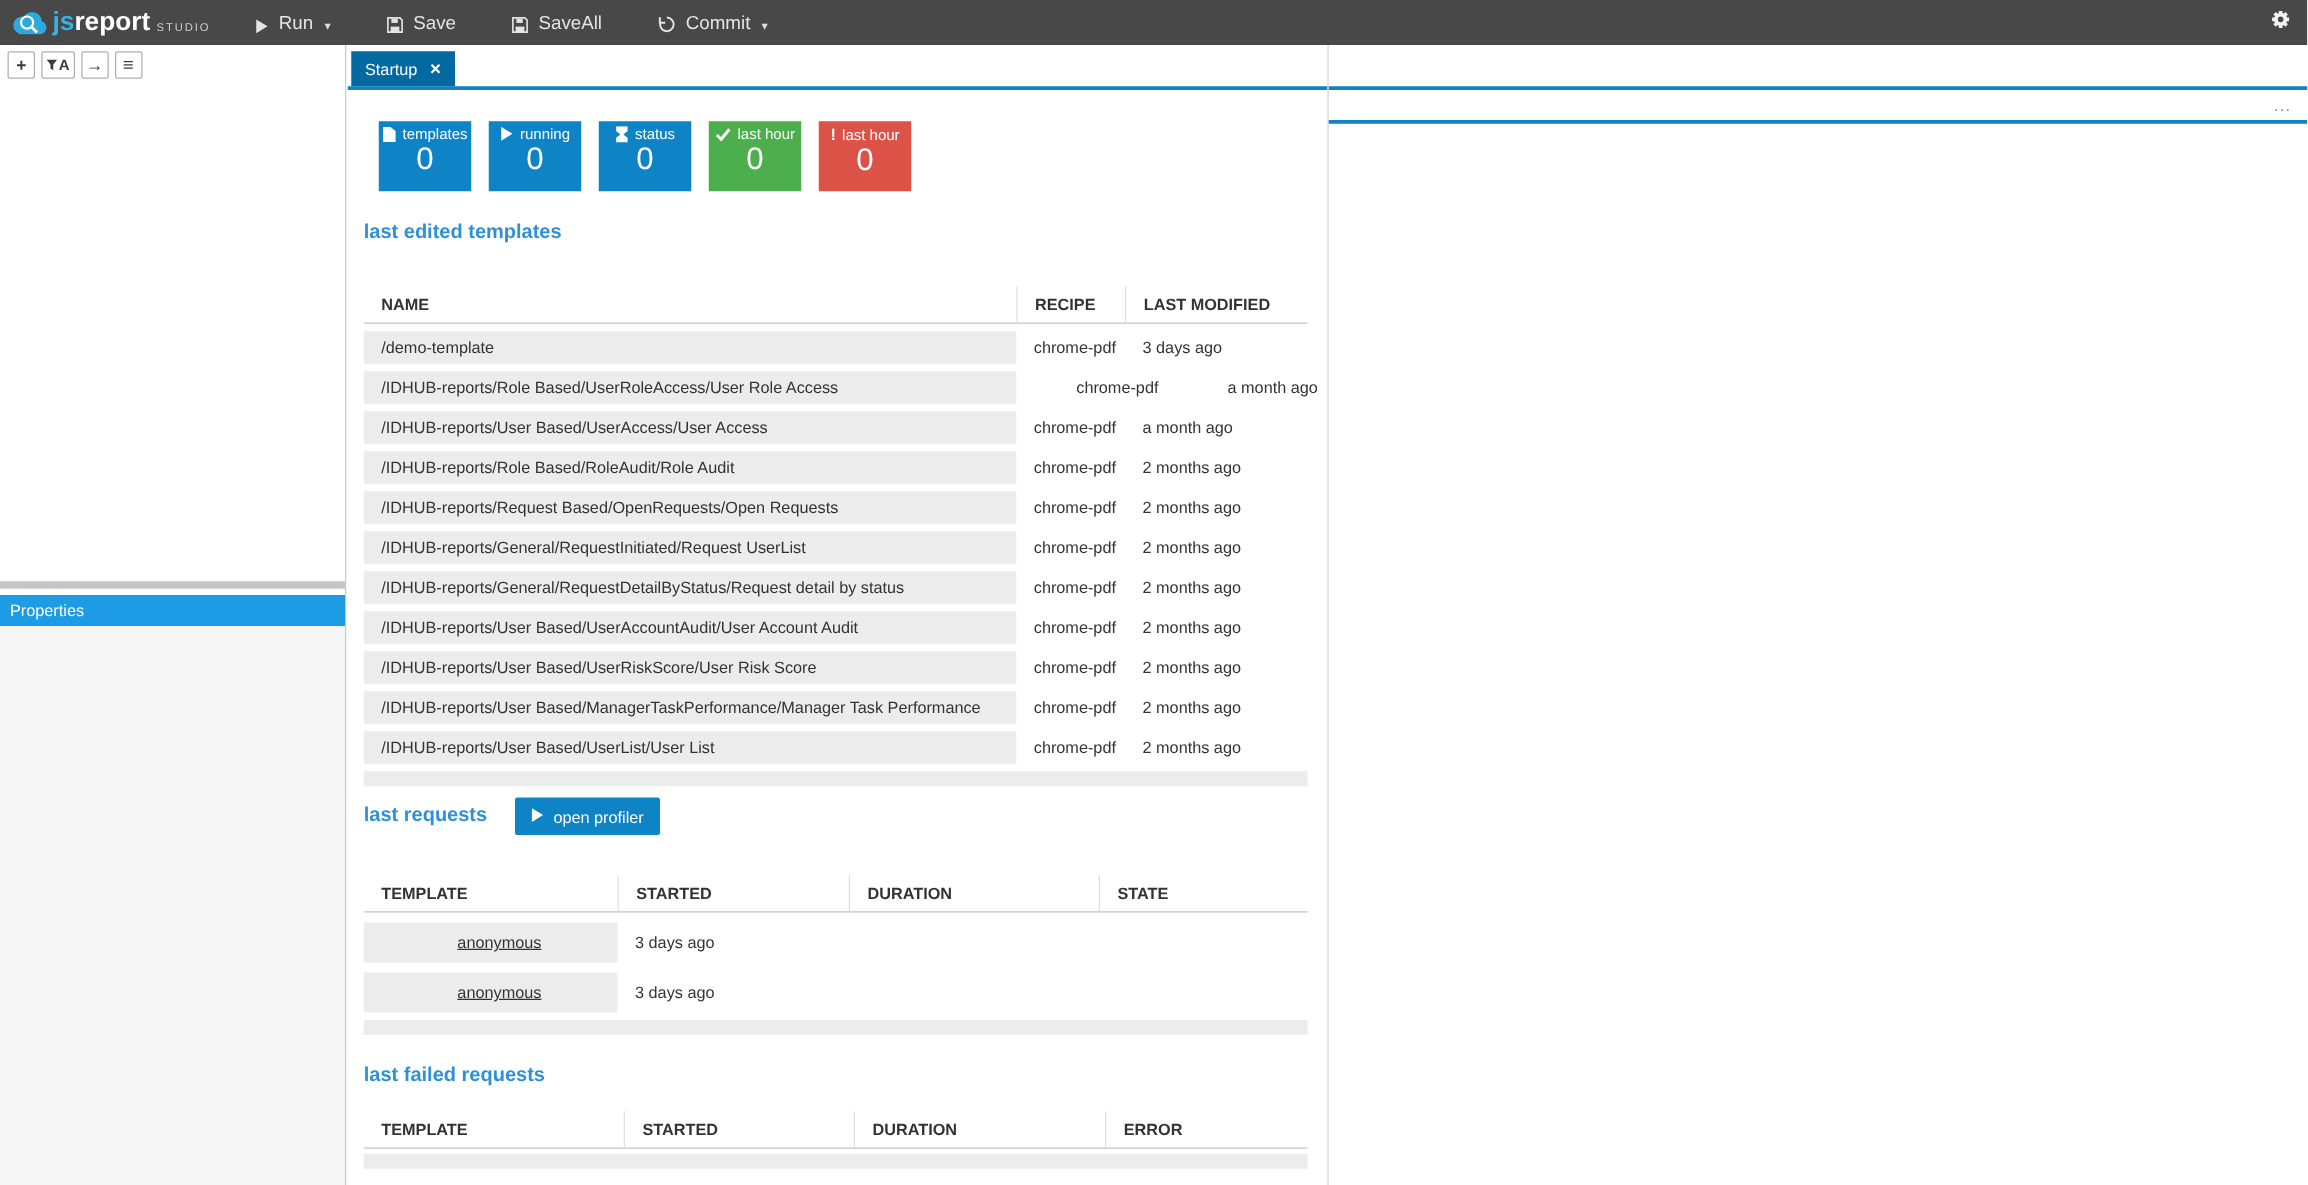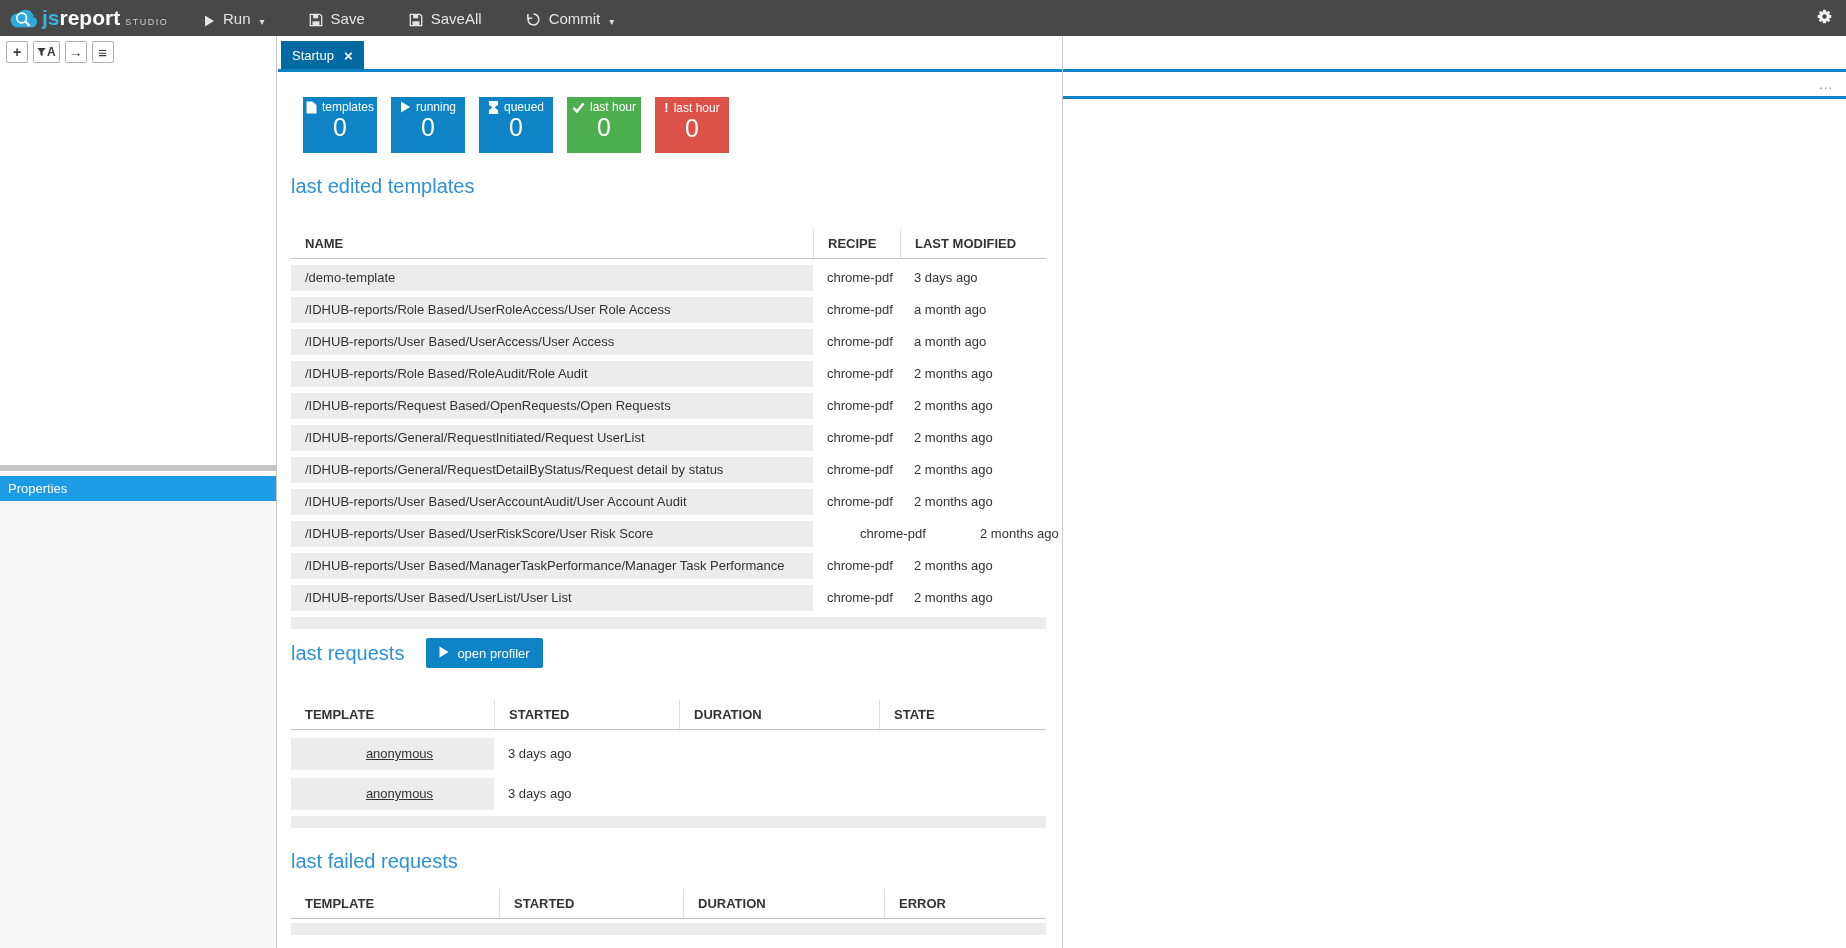--- a/index.html
+++ b/index.html
@@ -34,21 +34,21 @@
   .tabbar{height:33px;border-bottom:3px solid #0e83c5;display:flex;align-items:flex-end;}
   .tab{margin-left:3px;background:#0369a1;color:#fff;height:28px;display:flex;align-items:center;padding:0 11px;font-size:13px;gap:10px;cursor:pointer;}
   .tab-close{font-weight:bold;font-size:15px;line-height:15px;cursor:pointer;}
 
   .stats{display:flex;gap:14px;margin:25px 0 0 25px;}
   .stat{width:74px;height:56px;color:#fff;text-align:center;}
   .stat-top{display:flex;align-items:center;justify-content:center;gap:5px;font-size:12px;padding-top:3px;}
   .stat-icon{display:flex;align-items:center;}
   .stat-val{font-size:25px;line-height:27px;margin-top:0px;font-weight:400;}
 
-  .sec-title{color:#2e91d6;font-size:20px;margin:21px 0 0 13px;height:24px;line-height:24px;font-weight:400;}
+  .sec-title{color:#2e91d6;font-size:16px;margin:21px 0 0 13px;height:24px;line-height:24px;font-weight:700;}
   .req-head{display:flex;align-items:center;margin:8px 0 0 13px;gap:22px;height:32px;}
   .req-head .sec-title{margin:0;}
   .profiler-btn{background:#0e83c5;color:#fff;border:none;height:30px;padding:0 13px;font-size:13px;display:flex;align-items:center;gap:8px;border-radius:2px;cursor:pointer;font-family:"Liberation Sans",sans-serif;}
 
   .table{margin:31px 0 0 13px;width:755px;}
   .t-head{display:grid;border-bottom:1px solid #c4c4c4;}
   .t-head .th{font-size:13px;font-weight:bold;color:#333;padding:7px 0 7px 14px;box-sizing:border-box;}
   .t-head .th + .th{border-left:1px solid #e0e0e0;}
   .t-row{display:grid;margin-top:6px;}
   .t-row.tall{margin-top:8px;}
@@ -195,21 +195,21 @@
           </div>
           <div class="stat-val">0</div>
         </div>
         <div class="stat" style="background: rgb(14, 131, 197);">
           <div class="stat-top">
             <span class="stat-icon">
               <svg width="11" height="13" viewBox="0 0 12 14">
                 <path d="M1 0h10v4L7.3 7 11 10v4H1v-4L4.7 7 1 4z" fill="currentColor"></path>
               </svg>
             </span>
-            <span class="stat-label">queued</span>
+            <span class="stat-label">status</span>
           </div>
           <div class="stat-val">0</div>
         </div>
         <div class="stat" style="background: rgb(76, 174, 76);">
           <div class="stat-top">
             <span class="stat-icon">
               <svg width="13" height="11" viewBox="0 0 14 12">
                 <path d="M1.5 6.5l3.8 3.8L12.5 1.5" fill="none" stroke="currentColor" stroke-width="2.6"></path>
               </svg>
             </span>
@@ -233,21 +233,21 @@
         <div class="t-head" style="grid-template-columns: 522px 87px 146px;">
           <div class="th">NAME</div>
           <div class="th">RECIPE</div>
           <div class="th">LAST MODIFIED</div>
         </div>
         <div class="t-row" style="grid-template-columns: 522px 87px 146px;">
           <div class="td td-first">/demo-template</div>
           <div class="td">chrome-pdf</div>
           <div class="td">3 days ago</div>
         </div>
-        <div class="t-row" style="grid-template-columns: 522px 87px 146px;">
+        <div class="t-row" style="grid-template-columns: 522px 87px 146px; gap: 34px;">
           <div class="td td-first">/IDHUB-reports/Role Based/UserRoleAccess/User Role Access</div>
           <div class="td">chrome-pdf</div>
           <div class="td">a month ago</div>
         </div>
         <div class="t-row" style="grid-template-columns: 522px 87px 146px;">
           <div class="td td-first">/IDHUB-reports/User Based/UserAccess/User Access</div>
           <div class="td">chrome-pdf</div>
           <div class="td">a month ago</div>
         </div>
         <div class="t-row" style="grid-template-columns: 522px 87px 146px;">
@@ -268,21 +268,21 @@
         <div class="t-row" style="grid-template-columns: 522px 87px 146px;">
           <div class="td td-first">/IDHUB-reports/General/RequestDetailByStatus/Request detail by status</div>
           <div class="td">chrome-pdf</div>
           <div class="td">2 months ago</div>
         </div>
         <div class="t-row" style="grid-template-columns: 522px 87px 146px;">
           <div class="td td-first">/IDHUB-reports/User Based/UserAccountAudit/User Account Audit</div>
           <div class="td">chrome-pdf</div>
           <div class="td">2 months ago</div>
         </div>
-        <div class="t-row" style="grid-template-columns: 522px 87px 146px; gap: 33px;">
+        <div class="t-row" style="grid-template-columns: 522px 87px 146px;">
           <div class="td td-first">/IDHUB-reports/User Based/UserRiskScore/User Risk Score</div>
           <div class="td">chrome-pdf</div>
           <div class="td">2 months ago</div>
         </div>
         <div class="t-row" style="grid-template-columns: 522px 87px 146px;">
           <div class="td td-first">/IDHUB-reports/User Based/ManagerTaskPerformance/Manager Task Performance</div>
           <div class="td">chrome-pdf</div>
           <div class="td">2 months ago</div>
         </div>
         <div class="t-row" style="grid-template-columns: 522px 87px 146px;">

